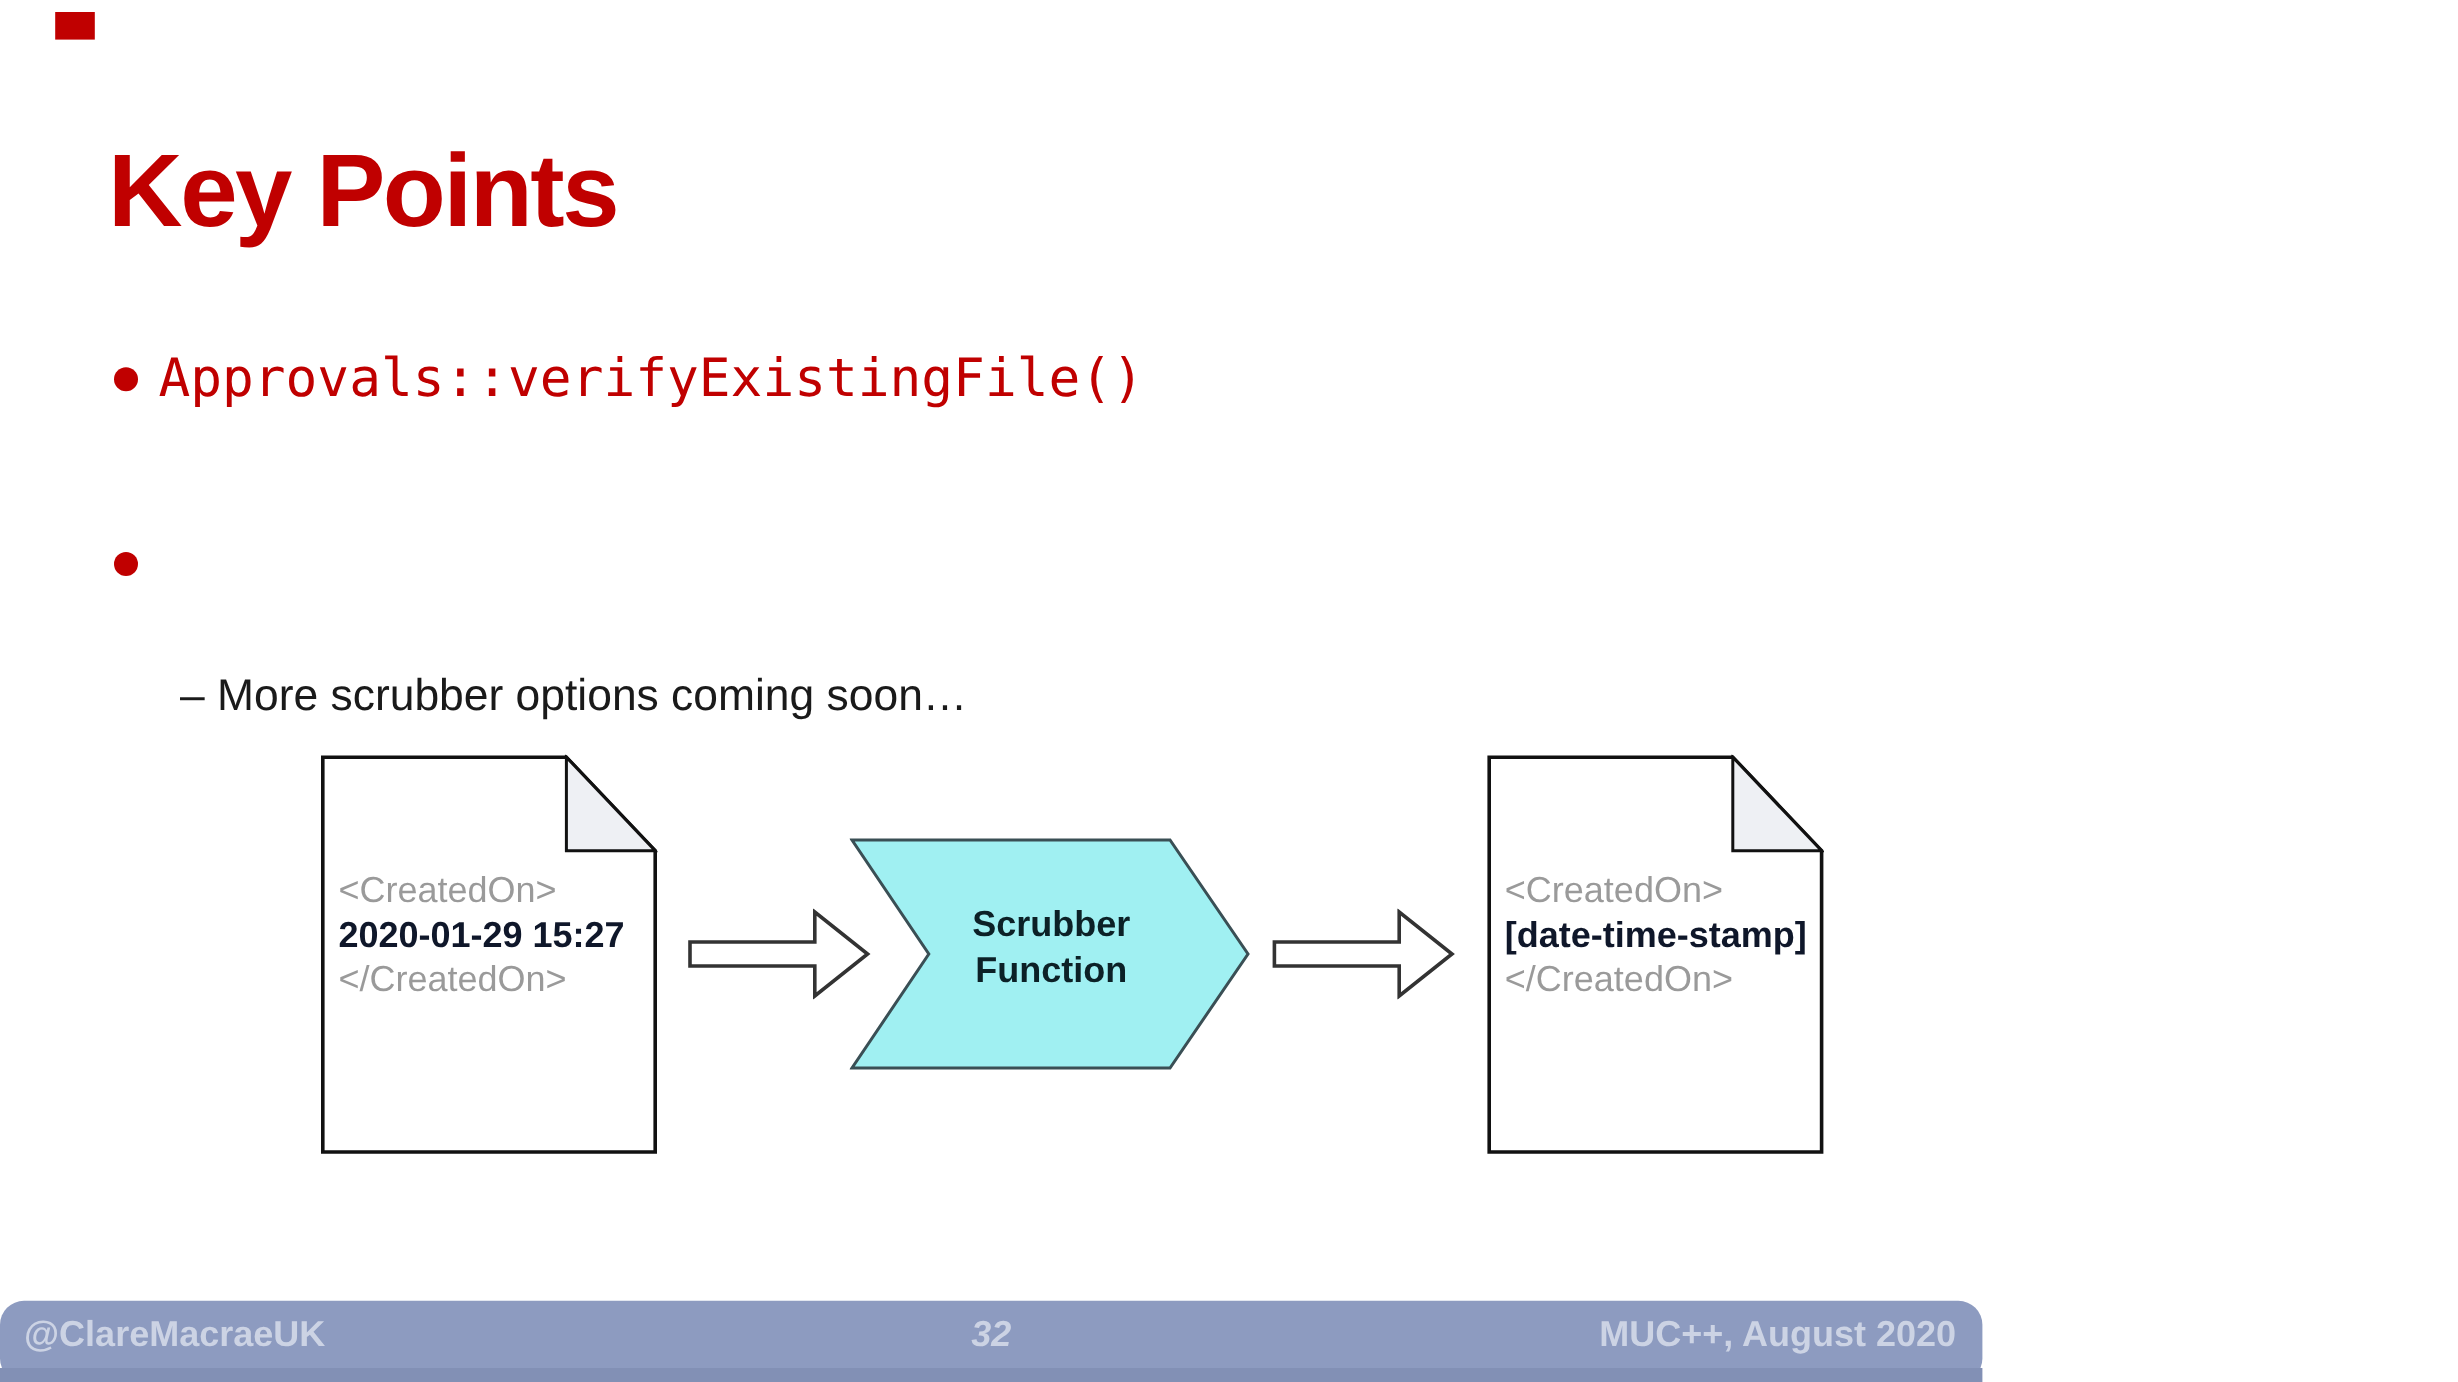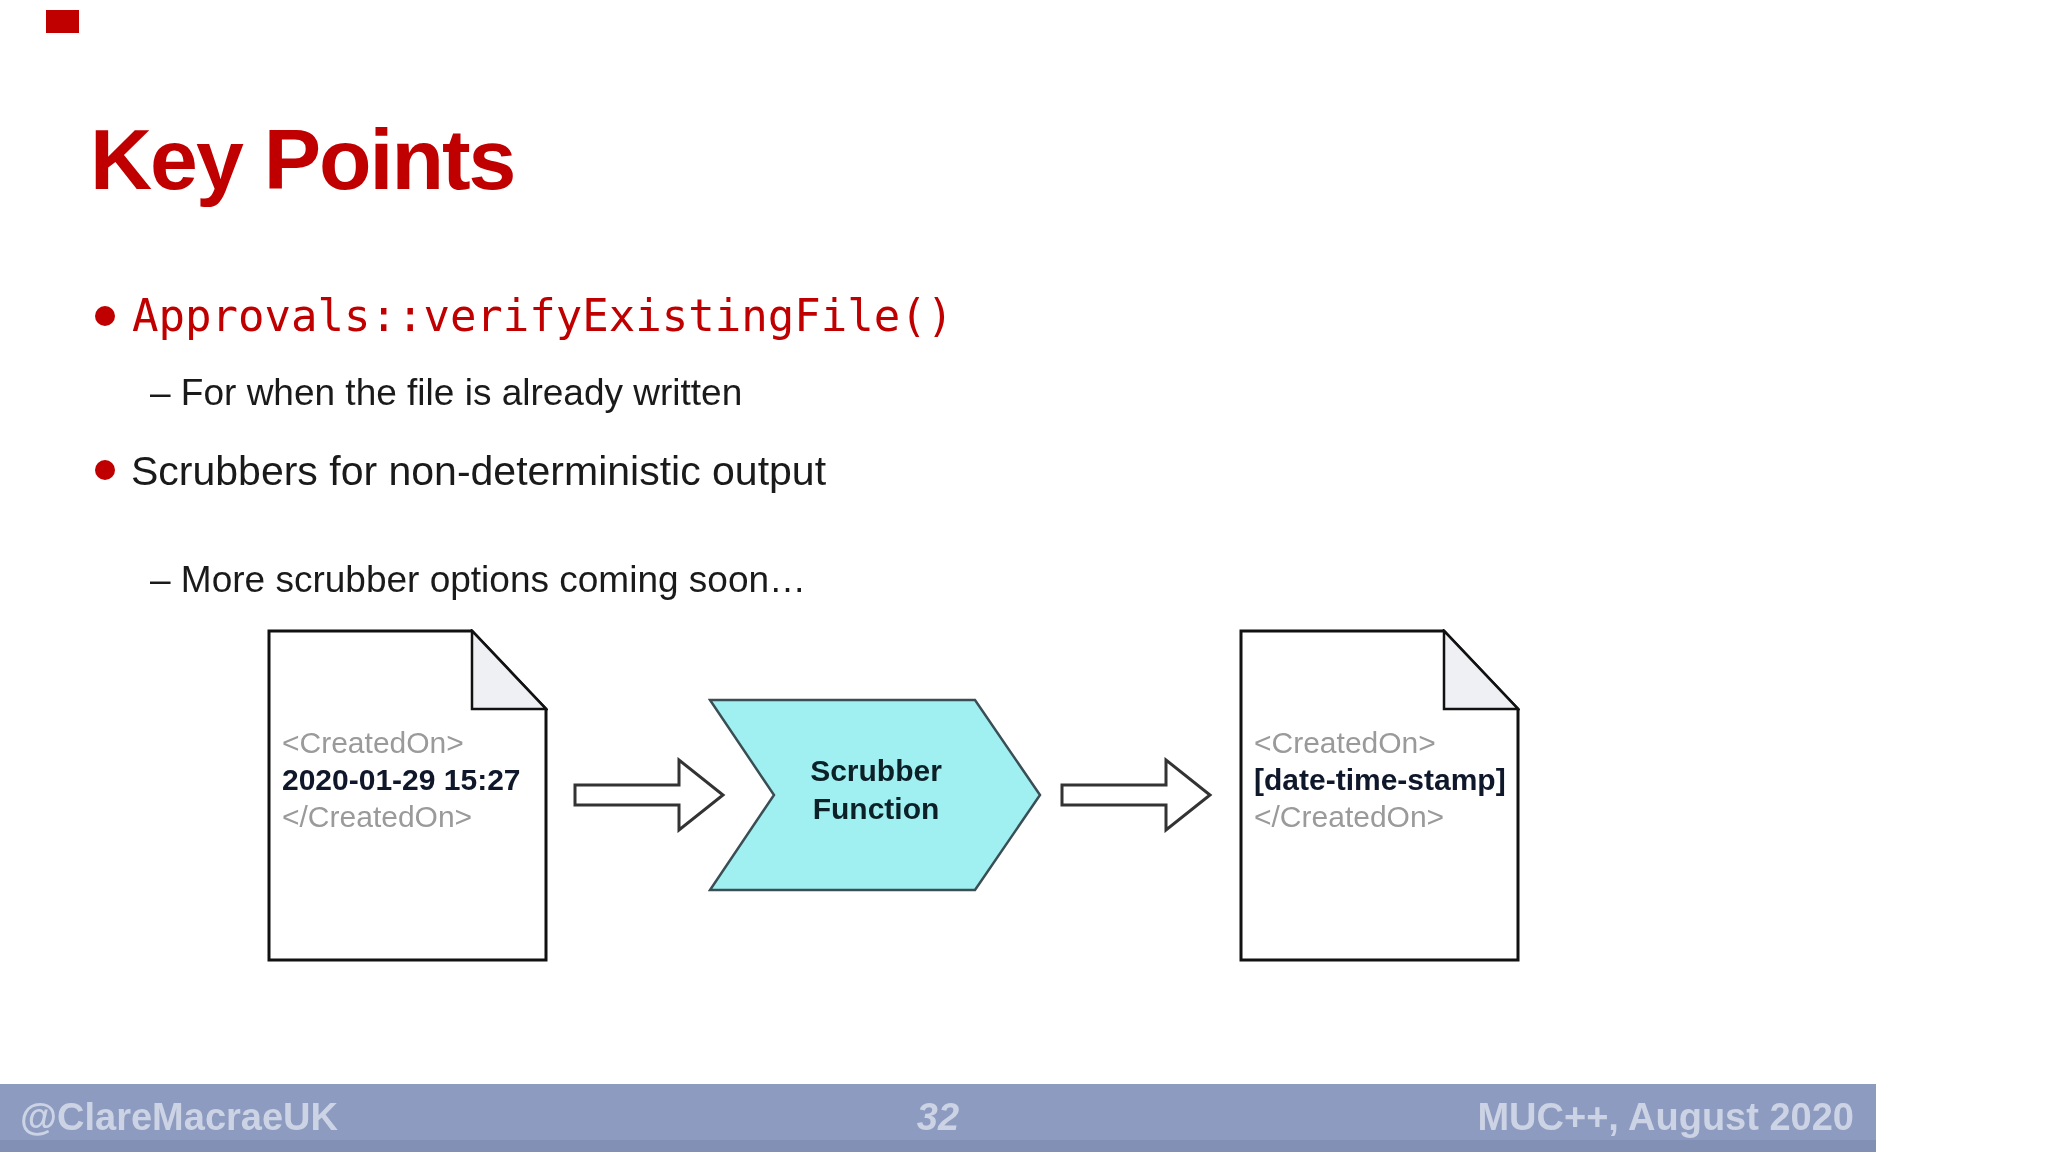--- a/index.html
+++ b/index.html
@@ -58,23 +58,23 @@
   .arrow2{left:1060px;top:757px;}
 
   .chevron{position:absolute;left:708px;top:698px;width:334px;height:194px;}
   .chevron-label{
     position:absolute;left:756px;top:752px;width:240px;
     text-align:center;font-size:30px;font-weight:bold;
     line-height:38px;color:#0c2127;
   }
 
   .footer{
-    position:absolute;left:0;top:1084px;width:1876px;height:68px;
+    position:absolute;left:0;top:1084px;width:1652px;height:68px;
     background:#8d9bc0;
-    color:#ccd3e4;font-size:38px;font-weight:bold;
+    color:#ccd3e4;font-size:30px;font-weight:bold;border-radius:20px;
   }
   .footer-strip{
     position:absolute;left:0;bottom:0;width:100%;height:12px;
     background:#8290b5;
   }
   .footer-left{position:absolute;left:20px;top:12px;}
   .footer-center{position:absolute;left:0;width:100%;top:12px;text-align:center;font-style:italic;}
   .footer-right{position:absolute;right:22px;top:12px;}
 </style>
 </head>
@@ -82,24 +82,22 @@
 
 <div class="slide">
 
   <div class="red-marker"></div>
 
   <div class="title">Key Points</div>
 
   <span class="bullet-dot b1-dot"></span>
   <div class="code-line">Approvals::verifyExistingFile()</div>
 
-  <div class="sub-line sub1">– For when the file is already written</div>
 
   <span class="bullet-dot b2-dot"></span>
-  <div class="bullet-line">Scrubbers for non-deterministic output</div>
 
   <div class="sub-line sub2">– More scrubber options coming soon…</div>
 
   <div class="doc doc-left">
     <svg width="281" height="333" viewBox="0 0 281 333">
       <polygon points="2,2 205,2 279,80 279,331 2,331" fill="#ffffff" stroke="#111111" stroke-width="3"></polygon>
       <polygon points="205,2 205,80 279,80" fill="#eef0f4" stroke="#111111" stroke-width="2.5"></polygon>
     </svg>
     <div class="doc-text">
       <div class="tag">&lt;CreatedOn&gt;</div>

